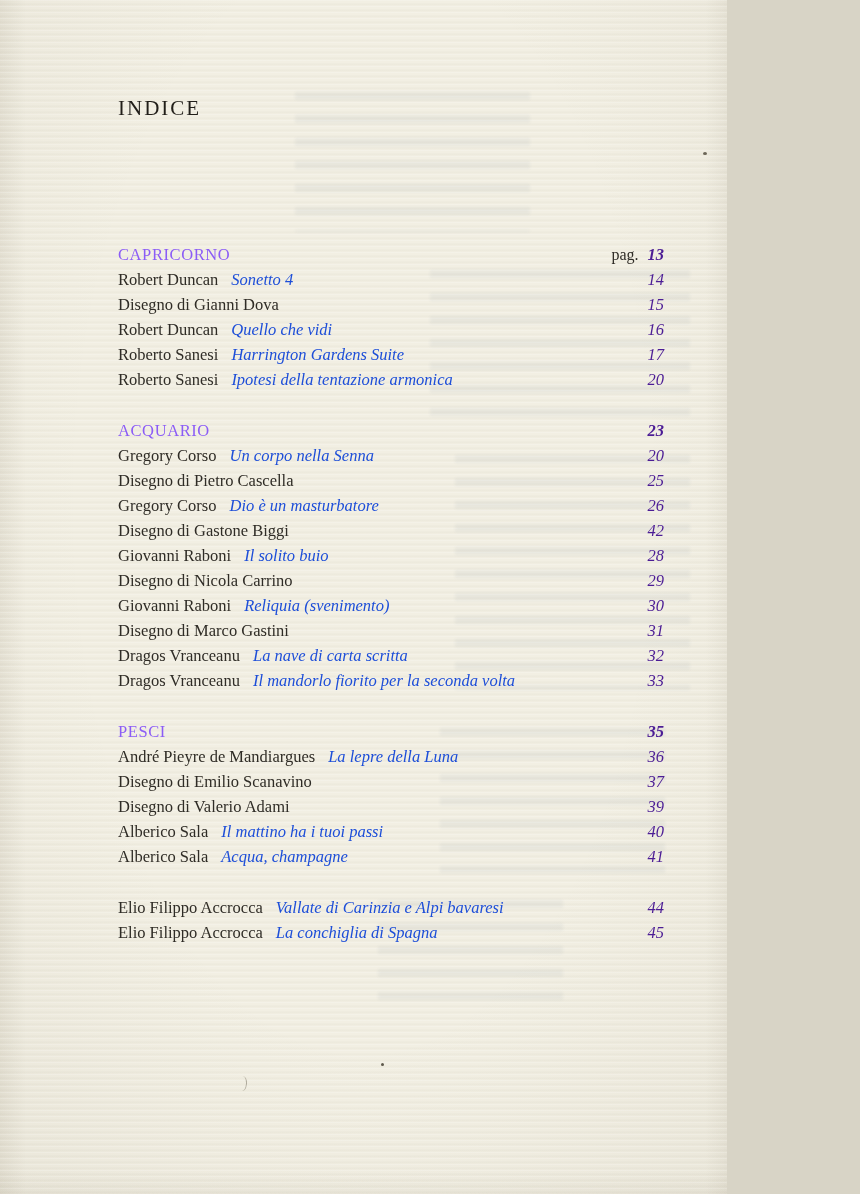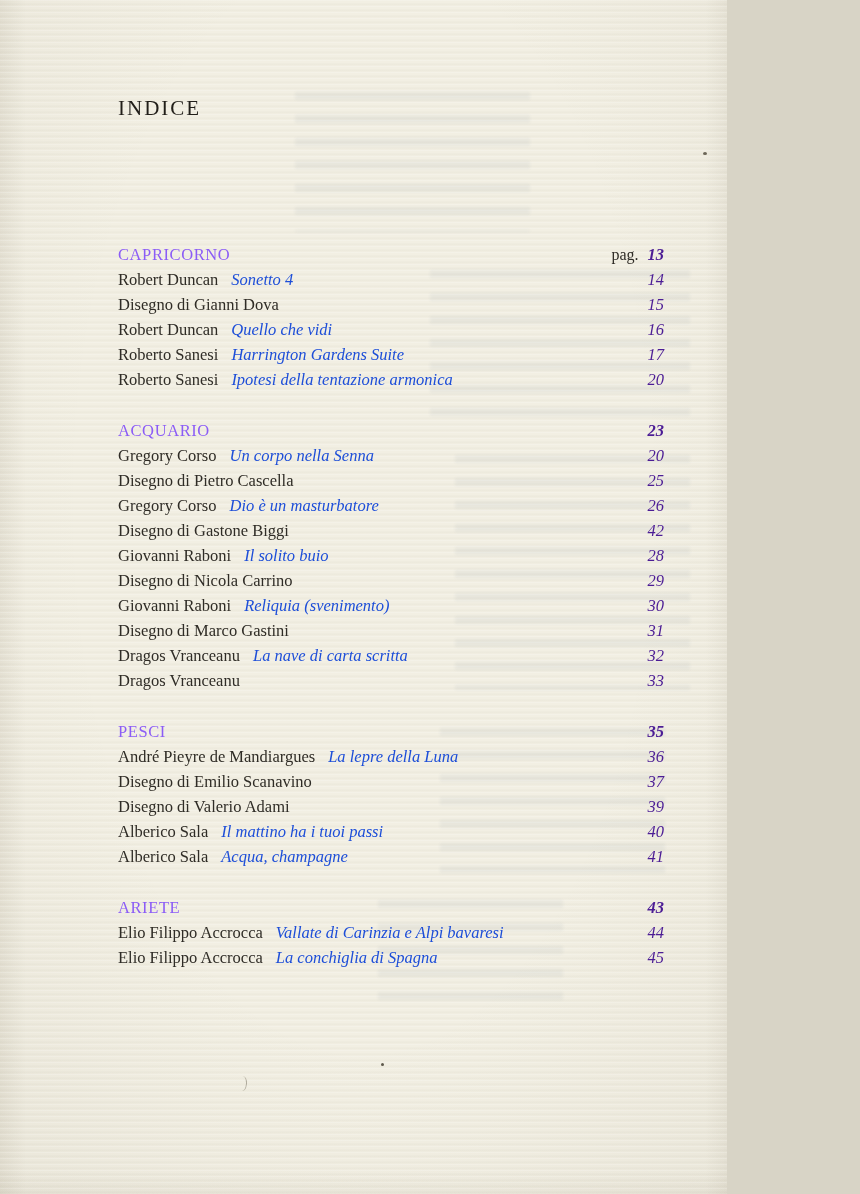--- a/index.html
+++ b/index.html
@@ -203,20 +203,21 @@
   <div class="row">
     <span class="author">Dragos Vranceanu</span>
     <span class="title">La nave di carta scritta</span>
     <span class="right">
       <span class="num">32</span>
     </span>
   </div>
 
   <div class="row">
     <span class="author">Dragos Vranceanu</span>
+    <span class="title">Il mandorlo fiorito per la seconda volta</span>
     <span class="right">
       <span class="num">33</span>
     </span>
   </div>
 </section>
 
   <section class="section">
     <div class="row header">
       <span class="sec-name">PESCI</span>
       <span class="right">
@@ -260,27 +261,20 @@
   <div class="row">
     <span class="author">Alberico Sala</span>
     <span class="title">Acqua, champagne</span>
     <span class="right">
       <span class="num">41</span>
     </span>
   </div>
 </section>
 
   <section class="section">
-    <div class="row header">
-      <span class="sec-name">ARIETE</span>
-      <span class="right">
-
-        <span class="num">43</span>
-      </span>
-    </div>
 
   <div class="row">
     <span class="author">Elio Filippo Accrocca</span>
     <span class="title">Vallate di Carinzia e Alpi bavaresi</span>
     <span class="right">
       <span class="num">44</span>
     </span>
   </div>
 
   <div class="row">

